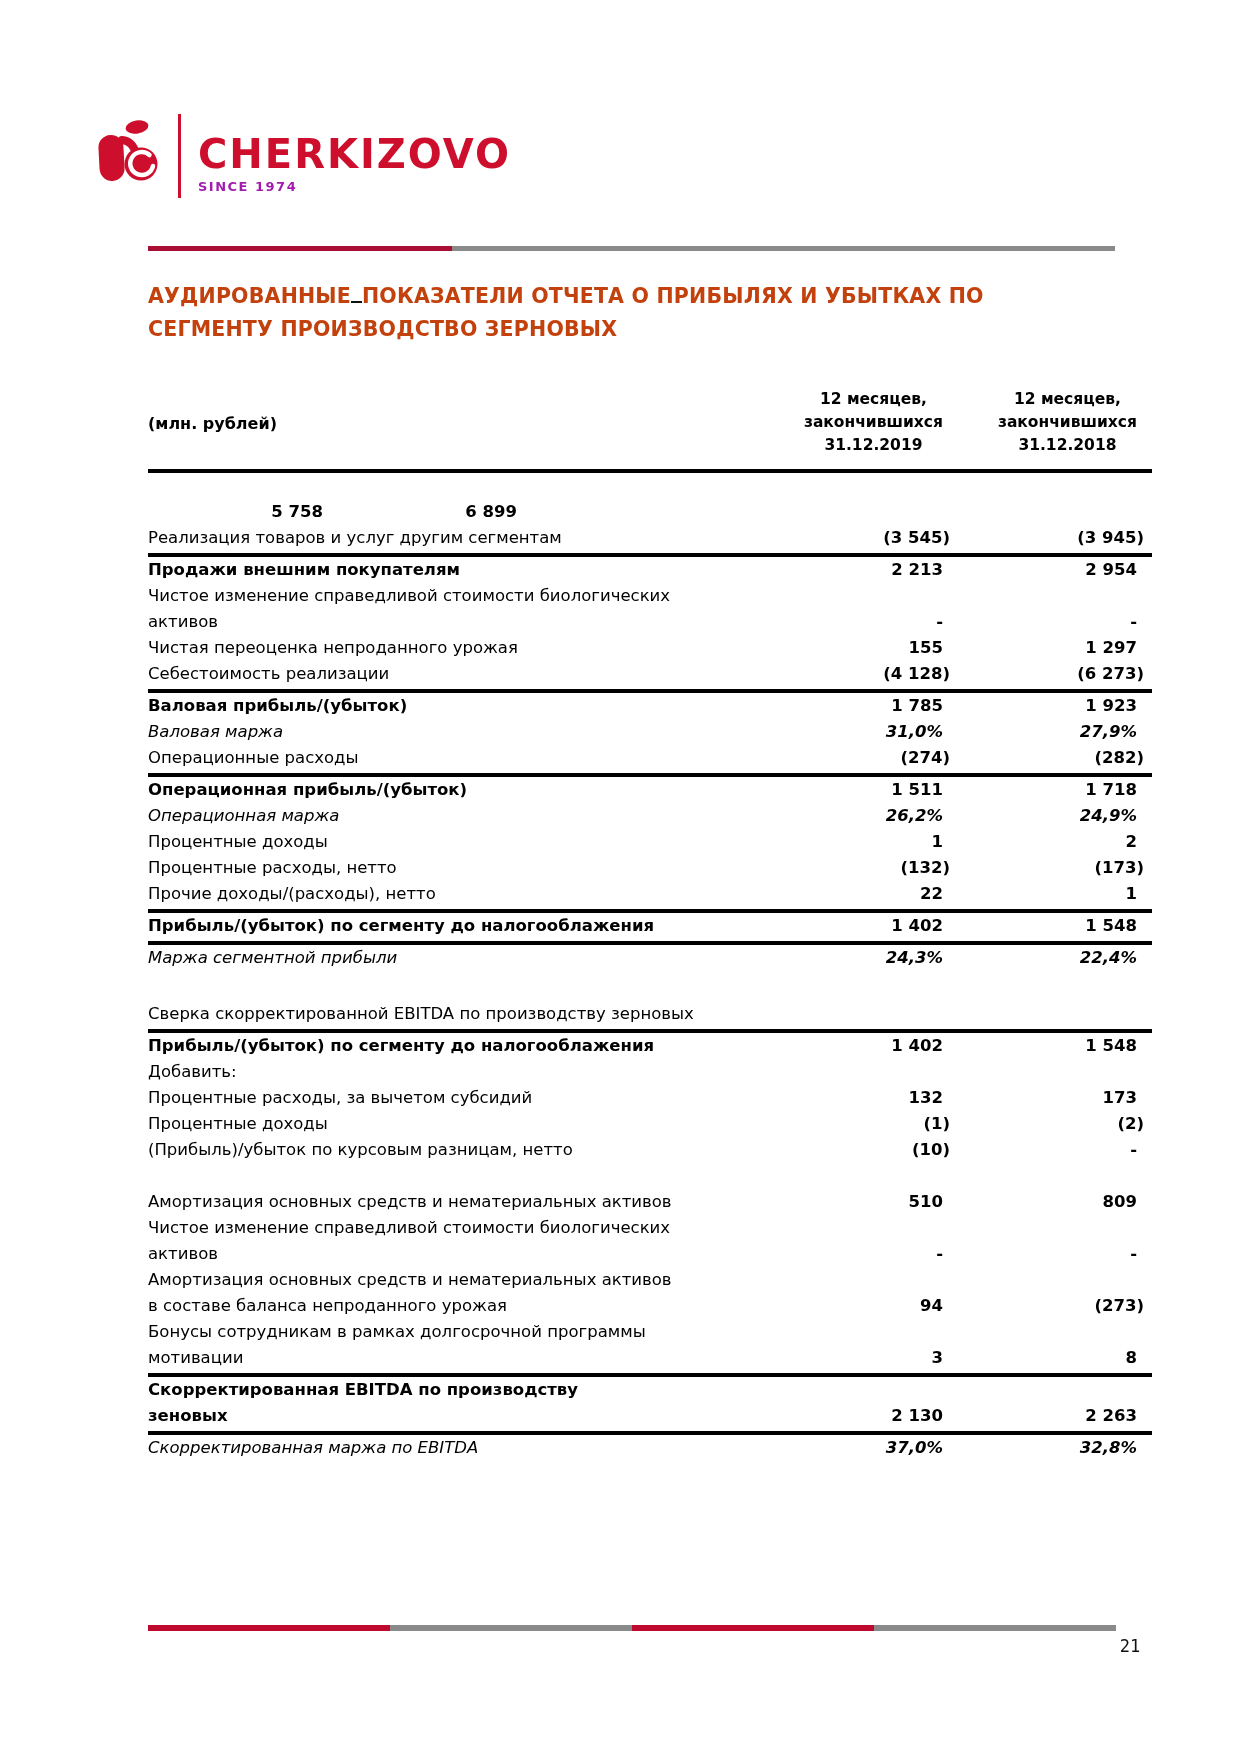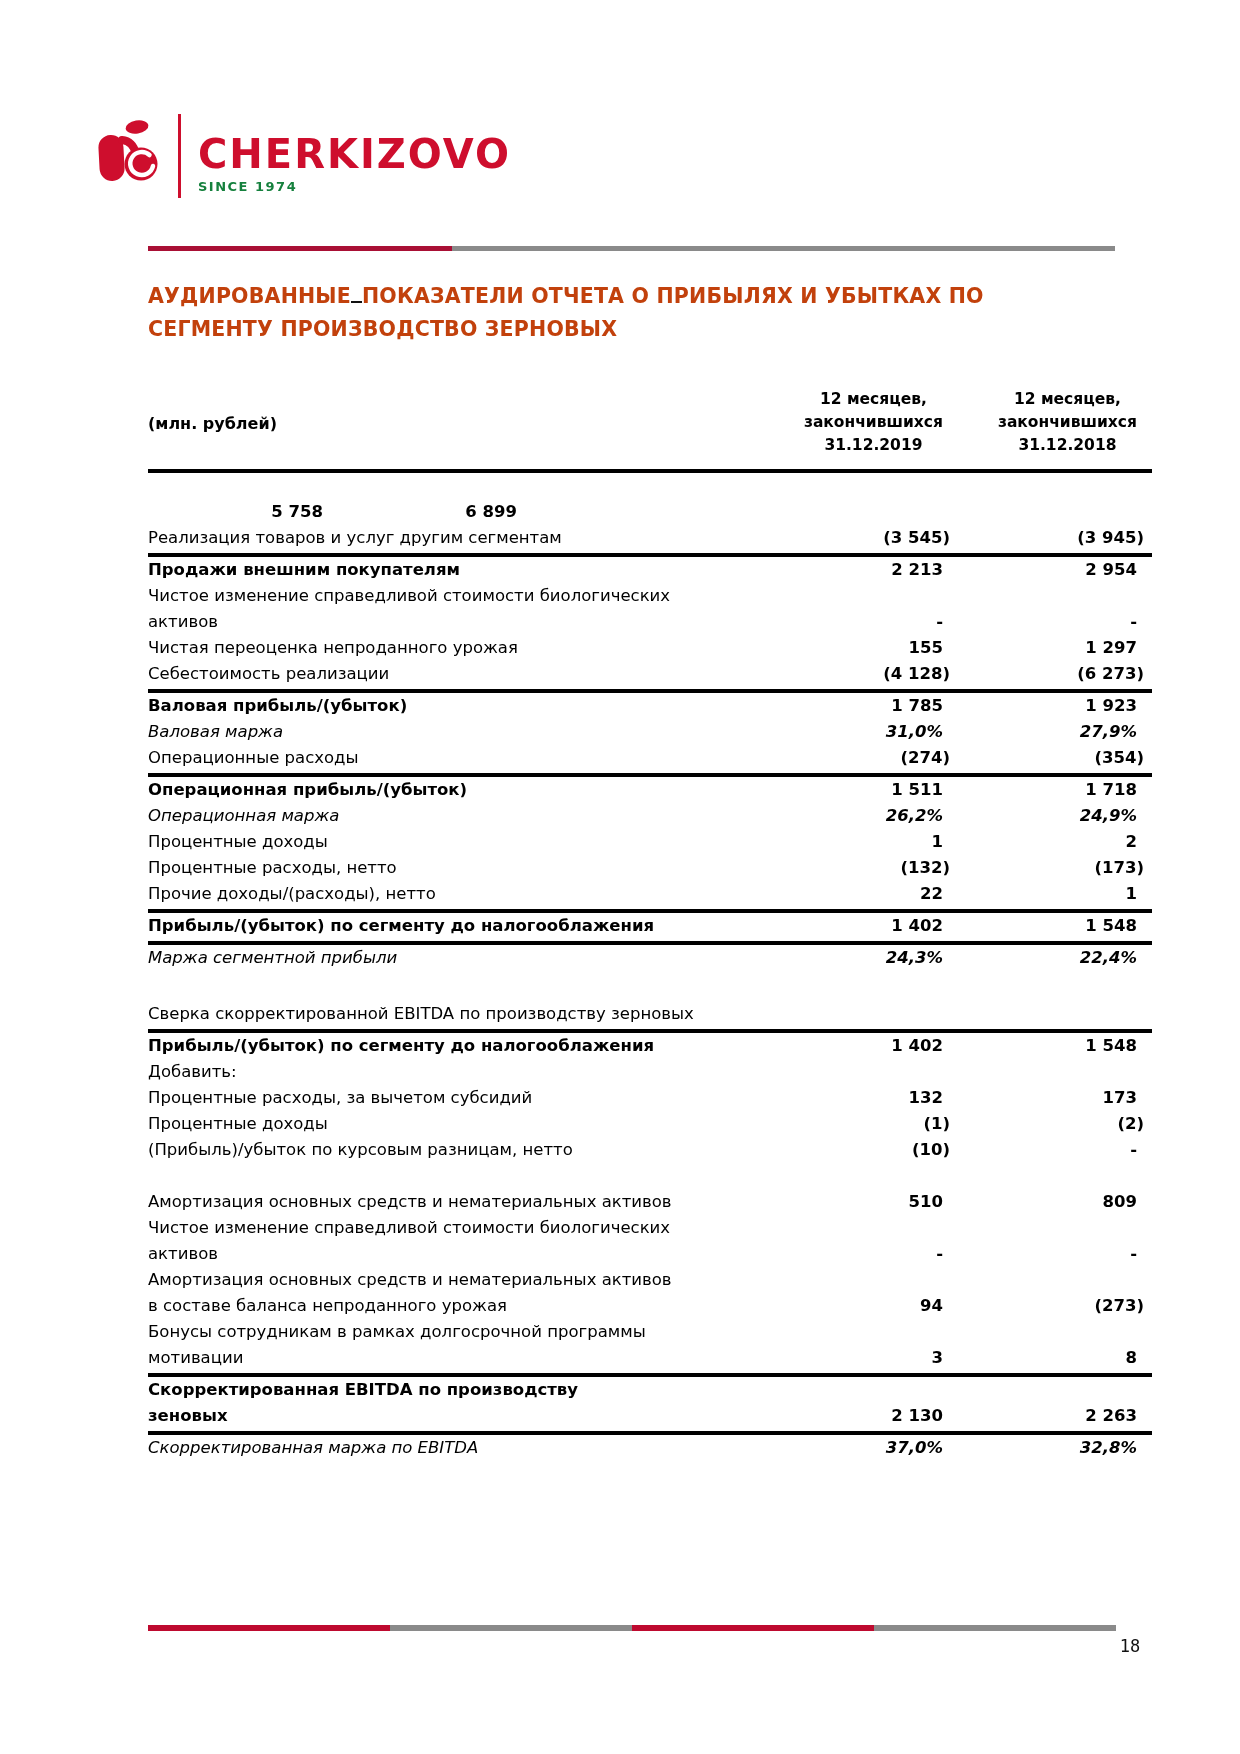--- a/index.html
+++ b/index.html
@@ -7,21 +7,21 @@
     position:relative;width:1240px;height:1754px;background:#fff;
     font-family:"DejaVu Sans","Liberation Sans",sans-serif;color:#000;
     overflow:hidden;margin:8px auto;
   }
   
   .logo{position:absolute;left:98px;top:106px;display:flex;align-items:flex-start;}
   .logo svg{display:block;}
   .logo-line{width:3px;height:84px;background:#CE0E2D;margin-left:18px;margin-right:17px;}
   .logo-text{padding-top:20px;}
   .brand{font-size:40px;font-weight:bold;color:#CE0E2D;letter-spacing:2px;line-height:1;}
-  .since{font-size:13px;font-weight:bold;color:#15803d;letter-spacing:1.5px;margin-top:5px;}
+  .since{font-size:13px;font-weight:bold;color:#a21caf;letter-spacing:1.5px;margin-top:5px;}
   
   .top-rule{position:absolute;left:148px;top:238px;width:967px;height:5px;display:flex;}
   .tr-red{width:304px;background:#A90F35;}
   .tr-gray{flex:1;background:#8A8A8A;}
   
   h1{
     position:absolute;left:148px;top:272px;width:900px;margin:0;
     font-size:20.5px;line-height:1.6;font-weight:bold;letter-spacing:.2px;
     white-space:pre-line;color:#c2410c;
   }
@@ -142,21 +142,21 @@
 
   <div class="row italic">
     <div class="cell lbl">Валовая маржа</div>
     <div class="cell val v1"><span class="vv">31,0%</span></div>
     <div class="cell val v2"><span class="vv">27,9%</span></div>
   </div>
 
   <div class="row rule">
     <div class="cell lbl">Операционные расходы</div>
     <div class="cell val v1"><span class="vv paren">(274)</span></div>
-    <div class="cell val v2"><span class="vv paren">(354)</span></div>
+    <div class="cell val v2"><span class="vv paren">(282)</span></div>
   </div>
 
   <div class="row bold">
     <div class="cell lbl">Операционная прибыль/(убыток)</div>
     <div class="cell val v1"><span class="vv">1 511</span></div>
     <div class="cell val v2"><span class="vv">1 718</span></div>
   </div>
 
   <div class="row italic">
     <div class="cell lbl">Операционная маржа</div>
@@ -272,15 +272,15 @@
 </div>
   </div>
 
   <div class="bars">
     <span class="bar red"></span>
     <span class="bar gray"></span>
     <span class="bar red"></span>
     <span class="bar gray"></span>
   </div>
 
-  <div class="pagenum">18</div>
+  <div class="pagenum">21</div>
 
 </div>
 
 </body></html>

